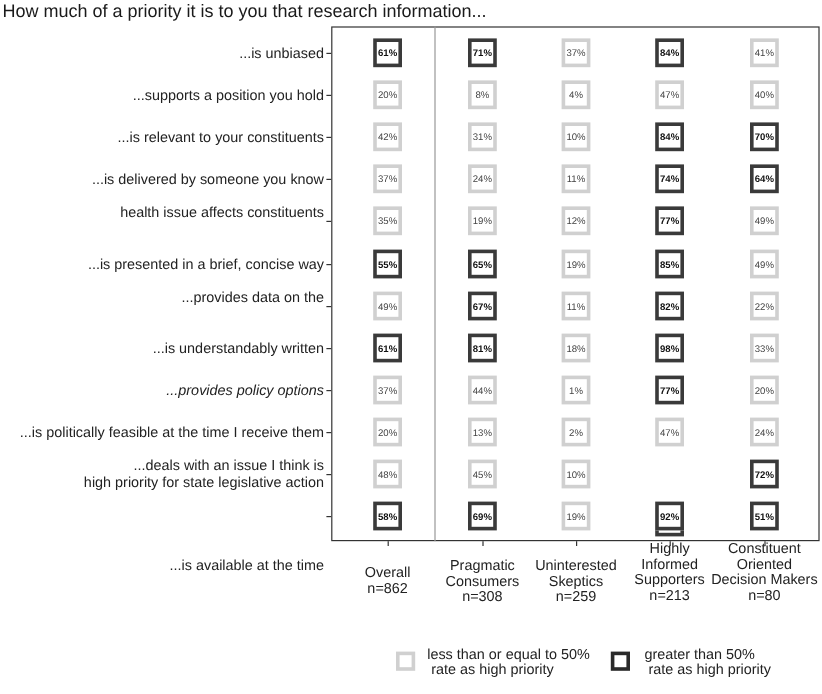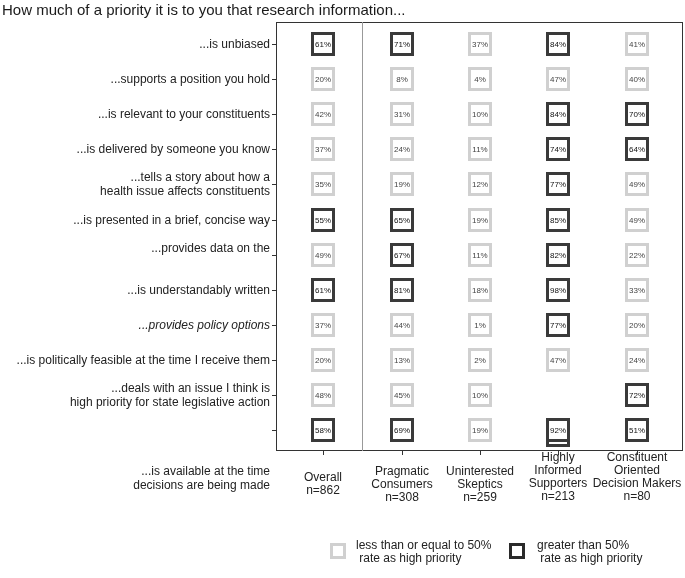--- a/index.html
+++ b/index.html
@@ -9,21 +9,21 @@
   .panel { position:absolute; left:276px; top:22px; width:407px; height:429px;
            border:1px solid #333; box-sizing:border-box; }
   .divider { position:absolute; left:362px; top:22px; width:1px; height:429px; background:#999; }
   .rowlabel { position:absolute; right:415px; font-size:12px; line-height:14px; text-align:right; color:#222; white-space:nowrap; }
   .ytick { position:absolute; left:272px; width:4px; height:1px; background:#333; }
   .xtick { position:absolute; top:451px; width:1px; height:4px; background:#333; }
   .cell { position:absolute; width:24px; height:24px; box-sizing:border-box;
           display:flex; align-items:center; justify-content:center;
           font-size:8px; background:#fff; }
   .cell.low { border:3px solid #d0d0d0; color:#444; }
-  .cell.high { border:3px solid #3a3a3a; color:#111; font-weight:normal; }
+  .cell.high { border:3px solid #3a3a3a; color:#111; font-weight:bold; }
   .collabel { position:absolute; top:465px; width:110px; font-size:12px; line-height:13px; text-align:center; color:#222; }
   .legend-box { position:absolute; width:16px; height:16px; box-sizing:border-box; }
   .legend-box.low { border:3px solid #d0d0d0; }
   .legend-box.high { border:3px solid #2a2a2a; }
   .legend-text { position:absolute; font-size:12px; line-height:13px; color:#222; white-space:nowrap; }
 </style>
 </head>
 <body>
 
 <div class="title">How much of a priority it is to you that research information...</div>
@@ -60,21 +60,20 @@
     <div class="rowlabel" style="top: 142.3px;">
       <div>...is delivered by someone you know</div>
     </div>
     <div class="ytick" style="top: 149px;"></div>
     <div class="cell low" style="left: 311px; top: 137px;">37%</div>
     <div class="cell low" style="left: 390px; top: 137px;">24%</div>
     <div class="cell low" style="left: 468px; top: 137px;">11%</div>
     <div class="cell high" style="left: 546px; top: 137px;">74%</div>
     <div class="cell high" style="left: 625px; top: 137px;">64%</div>
     <div class="rowlabel" style="top: 170.4px;">
-      <div>...tells a story about how a</div>
       <div>health issue affects constituents</div>
     </div>
     <div class="ytick" style="top: 184px;"></div>
     <div class="cell low" style="left: 311px; top: 172px;">35%</div>
     <div class="cell low" style="left: 390px; top: 172px;">19%</div>
     <div class="cell low" style="left: 468px; top: 172px;">12%</div>
     <div class="cell high" style="left: 546px; top: 172px;">77%</div>
     <div class="cell low" style="left: 625px; top: 172px;">49%</div>
     <div class="rowlabel" style="top: 212.5px;">
       <div>...is presented in a brief, concise way</div>
@@ -126,21 +125,20 @@
       <div>high priority for state legislative action</div>
     </div>
     <div class="ytick" style="top: 395px;"></div>
     <div class="cell low" style="left: 311px; top: 383px;">48%</div>
     <div class="cell low" style="left: 390px; top: 383px;">45%</div>
     <div class="cell low" style="left: 468px; top: 383px;">10%</div>
     <div class="cell high" style="left: 546px; top: 383px; margin-top: 40px;">86%</div>
     <div class="cell high" style="left: 625px; top: 383px;">72%</div>
     <div class="rowlabel" style="top: 416.1px; margin-top: 48px;">
       <div>...is available at the time</div>
-      <div>decisions are being made</div>
     </div>
     <div class="ytick" style="top: 430px;"></div>
     <div class="cell high" style="left: 311px; top: 418px;">58%</div>
     <div class="cell high" style="left: 390px; top: 418px;">69%</div>
     <div class="cell low" style="left: 468px; top: 418px;">19%</div>
     <div class="cell high" style="left: 546px; top: 418px;">92%</div>
     <div class="cell high" style="left: 625px; top: 418px;">51%</div>
     <div class="xtick" style="left: 323px;"></div>
     <div class="collabel" style="left: 268px; top: 471px;">
       <div>Overall</div>

